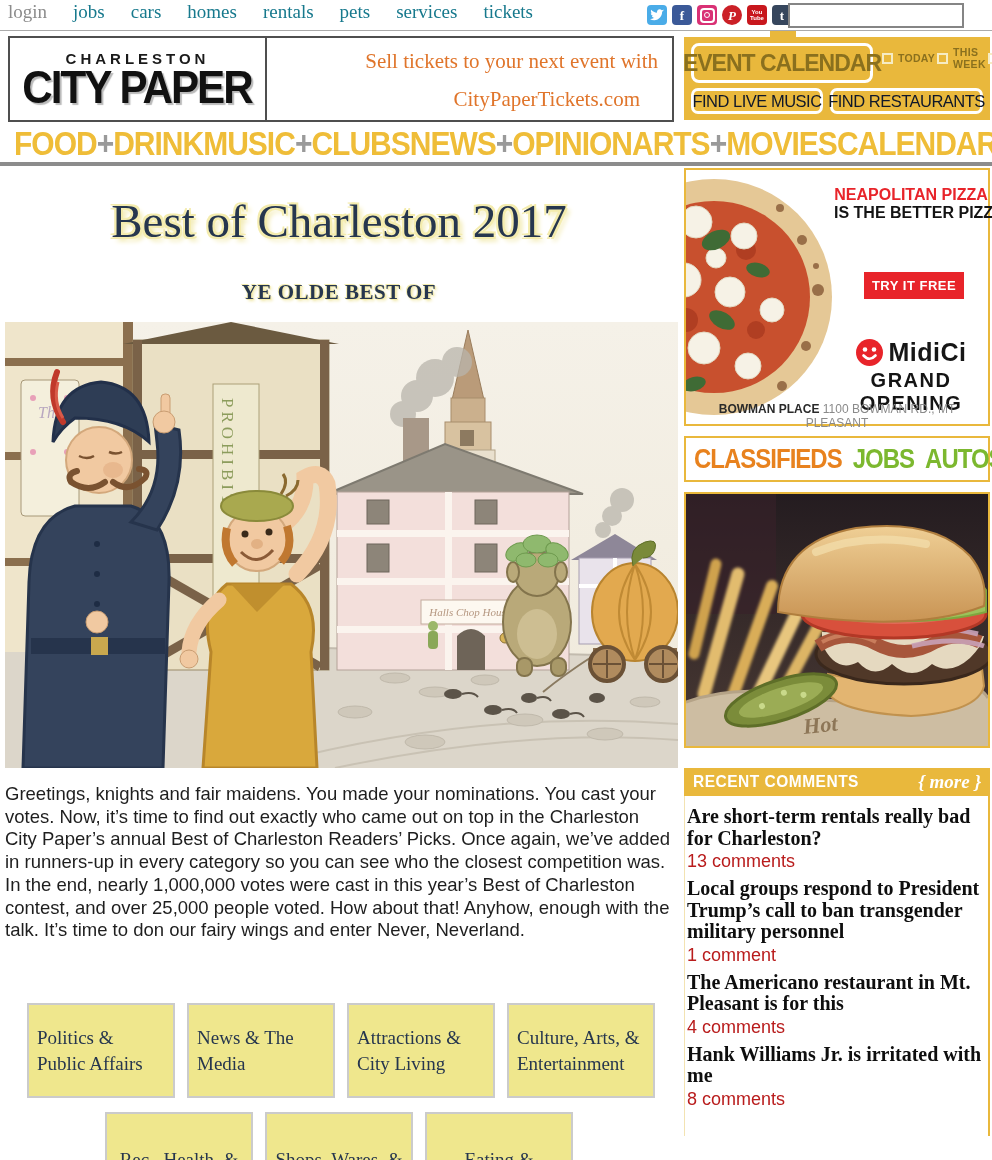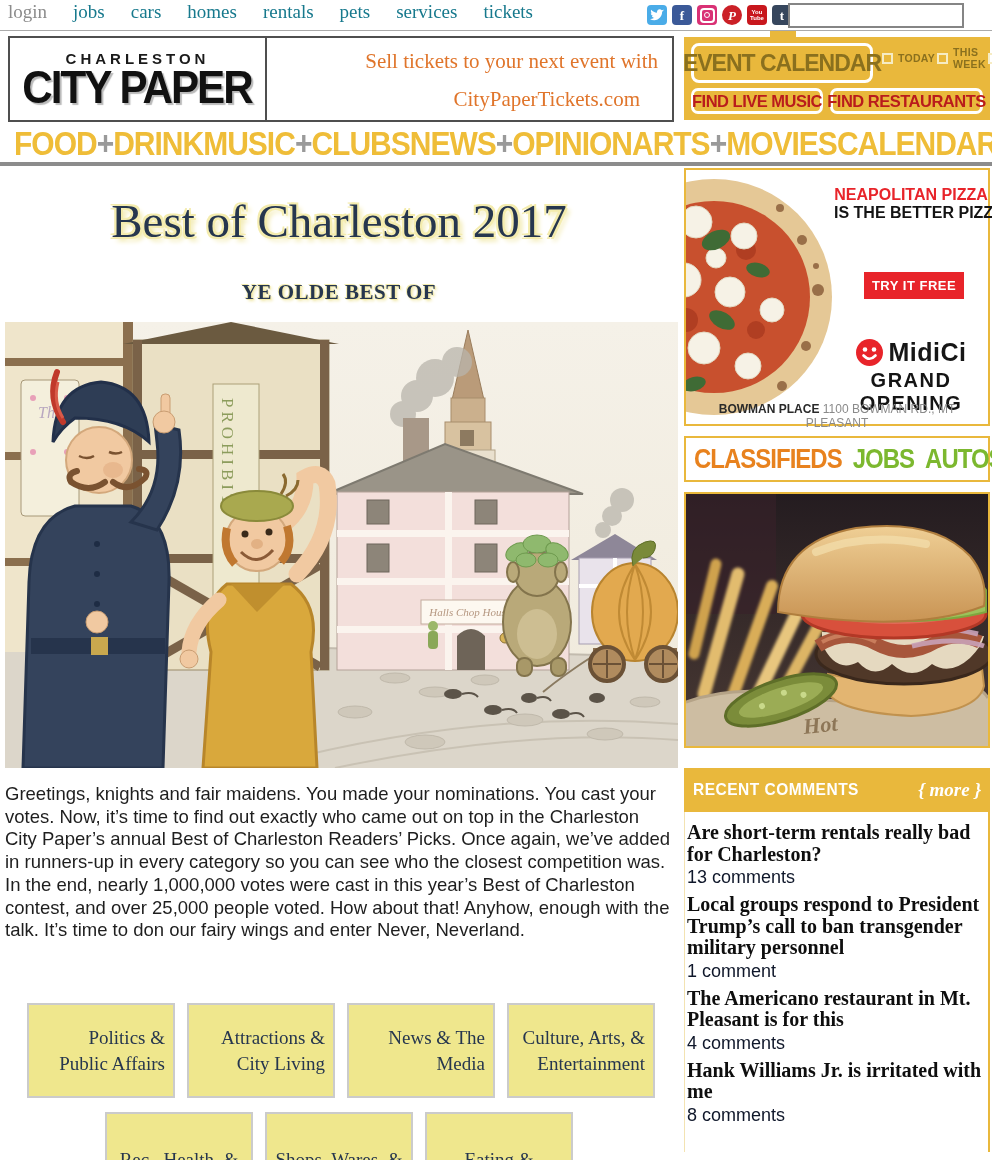--- a/index.html
+++ b/index.html
@@ -41,21 +41,21 @@
   .promo-line2{margin-top:13px;margin-right:18px;}
 
   .gold-box{position:absolute;left:684px;top:37px;width:306px;height:83px;background:#e9b83c;}
   .ec-btn{position:absolute;left:7px;top:6px;width:182px;height:40px;border:3px solid #fff;border-radius:8px;
     box-sizing:border-box;display:flex;align-items:center;justify-content:center;
     color:#8a701e;font-weight:bold;font-size:23px;letter-spacing:-1px;white-space:nowrap;}
   .ec-filters{position:absolute;left:198px;top:9px;display:flex;flex-direction:row;gap:2px;}
   .ec-filter{display:flex;align-items:center;font-size:10.5px;font-weight:bold;color:#8a701e;letter-spacing:0.3px;cursor:pointer;}
   .ec-check{width:7px;height:7px;border:2px solid #f6ecc4;margin-right:5px;flex:none;}
   .ec-small{position:absolute;top:51px;height:26px;border:3px solid #fff;border-radius:7px;box-sizing:border-box;
-    color:#b91c1c;font-weight:bold;font-size:16.5px;letter-spacing:-0.5px;display:flex;align-items:center;justify-content:center;white-space:nowrap;}
+    color:#0f172a;font-weight:normal;font-size:16.5px;letter-spacing:-0.5px;display:flex;align-items:center;justify-content:center;white-space:nowrap;}
   .ec-music{left:7px;width:132px;}
   .ec-rest{left:146px;width:153px;}
 
   
   .mainnav{position:absolute;top:127px;left:0;width:992px;display:flex;justify-content:space-around;
     padding:0 14px;box-sizing:border-box;}
   .nav-item{font-weight:bold;font-size:30px;letter-spacing:-1px;transform:scaleY(1.1);white-space:nowrap;}
   .nav-item .pre,.nav-item .post{color:#efbd38;}
   .nav-item .plus{color:#9a9a9a;}
   .rule{position:absolute;top:162px;left:0;width:992px;height:4px;background:#8c8c8c;}
@@ -67,21 +67,21 @@
   .article-subtitle{position:absolute;top:280px;left:0;width:678px;margin:0;text-align:center;
     font-family:"Liberation Serif",serif;font-weight:bold;font-size:21px;letter-spacing:0.5px;color:#26364e;
     text-shadow:1px 1px 0 #f4ecae,-1px -1px 0 #f4ecae,2px 2px 3px #efe6a0;}
   .illustration{position:absolute;top:322px;left:5px;width:673px;height:446px;display:block;}
   .article-body{position:absolute;top:783px;left:5px;width:670px;margin:0;
     font-size:18.5px;line-height:22.7px;color:#1e1e1e;}
   .cat-row{position:absolute;display:flex;gap:12px;}
   .cat-row1{top:1003px;left:27px;}
   .cat-row2{top:1112px;left:105px;}
   .cat-btn{width:148px;height:95px;box-sizing:border-box;background:#efe78d;border:2px solid #cbcbcb;
-    display:flex;align-items:center;justify-content:center;text-align:right;
+    display:flex;align-items:center;justify-content:center;text-align:left;
     font-family:"Liberation Serif",serif;font-size:19px;line-height:1.35;color:#26364e;padding:0 8px;cursor:pointer;}
 
   
   .pizza-ad{position:absolute;left:684px;top:168px;width:306px;height:258px;border:2px solid #e9b83c;
     box-sizing:border-box;background:#fff;cursor:pointer;}
   .pizza-img{position:absolute;left:0;top:0;width:150px;height:254px;}
   .pz-h1{position:absolute;left:148px;top:16px;width:154px;text-align:center;color:#e8242a;font-weight:bold;font-size:16px;white-space:nowrap;}
   .pz-h2{position:absolute;left:148px;top:34px;width:154px;text-align:center;color:#141414;font-weight:bold;font-size:16px;white-space:nowrap;}
   .pz-cta{position:absolute;left:178px;top:102px;width:100px;height:27px;background:#e8242a;color:#fff;
     font-weight:bold;font-size:13px;letter-spacing:0.5px;display:flex;align-items:center;justify-content:center;}
@@ -95,27 +95,27 @@
     box-sizing:border-box;background:#fff;display:flex;align-items:center;padding-left:8px;gap:11px;}
   .cl-txt{font-weight:bold;font-size:24px;letter-spacing:-1px;transform:scaleY(1.12);white-space:nowrap;}
   .cl-label{color:#e8821e;}
   .cl-link{color:#7cb82f;}
 
   .burger-ad{position:absolute;left:684px;top:492px;width:306px;height:256px;border:2px solid #e9b83c;
     box-sizing:border-box;overflow:hidden;cursor:pointer;}
   .burger-ad svg{display:block;}
 
   .comments{position:absolute;left:684px;top:768px;width:306px;}
-  .comments-header{height:28px;background:#e9b83c;display:flex;align-items:center;justify-content:space-between;padding:8px 9px;}
+  .comments-header{height:28px;background:#e9b83c;display:flex;align-items:center;justify-content:space-between;padding:0 9px;}
   .comments-title{color:#fff;font-weight:bold;font-size:15.5px;letter-spacing:0.5px;transform:scaleY(1.08);}
   .comments-more{color:#fff;font-family:"Liberation Serif",serif;font-weight:bold;font-style:italic;font-size:19px;cursor:pointer;}
   .comments-body{border-right:2px solid #e9b83c;border-left:1px solid #f3e3b2;padding:6px 6px 10px 2px;min-height:340px;box-sizing:border-box;}
   .comment-title{font-family:"Liberation Serif",serif;font-weight:bold;font-size:20px;line-height:21.5px;
     color:#0e0e0e;margin:4px 0 0;display:block;cursor:pointer;}
-  .comment-count{font-size:18px;color:#0f172a;margin:2px 0 6px;}
+  .comment-count{font-size:18px;color:#b91c1c;margin:2px 0 6px;}
 </style>
 </head>
 <body>
 
 <div class="topbar">
   <div class="topbar-links">
     <a class="login">login</a>
     <a>jobs</a>
     <a>cars</a>
     <a>homes</a>
@@ -394,22 +394,22 @@
     <path d="M216,184 Q252,162 288,184" fill="#b9b95f"></path>
     <ellipse cx="252" cy="184" rx="36" ry="15" fill="#a9a94f" stroke="#8a8a3a" stroke-width="2"></ellipse>
     <path d="M276,172 q8,-12 2,-20 M281,174 q12,-6 12,-16" stroke="#8a6a30" stroke-width="3" fill="none"></path>
   </g>
 </svg>
 
 <p class="article-body">Greetings, knights and fair maidens. You made your nominations. You cast your votes. Now, it’s time to find out exactly who came out on top in the Charleston City Paper’s annual Best of Charleston Readers’ Picks. Once again, we’ve added in runners-up in every category so you can see who the closest competition was. In the end, nearly 1,000,000 votes were cast in this year’s Best of Charleston contest, and over 25,000 people voted. How about that! Anyhow, enough with the talk. It’s time to don our fairy wings and enter Never, Neverland.</p>
 
 <div class="cat-row cat-row1">
   <a class="cat-btn">Politics &amp; Public Affairs</a>
+  <a class="cat-btn">News &amp; The Media</a>
   <a class="cat-btn">Attractions &amp; City Living</a>
-  <a class="cat-btn">News &amp; The Media</a>
   <a class="cat-btn">Culture, Arts, &amp; Entertainment</a>
 </div>
 <div class="cat-row cat-row2">
   <a class="cat-btn">Rec., Health, &amp;</a>
   <a class="cat-btn">Shops, Wares, &amp;</a>
   <a class="cat-btn">Eating &amp;</a>
 </div>
 
 <a class="pizza-ad">
   <svg class="pizza-img" viewBox="0 0 150 254">

